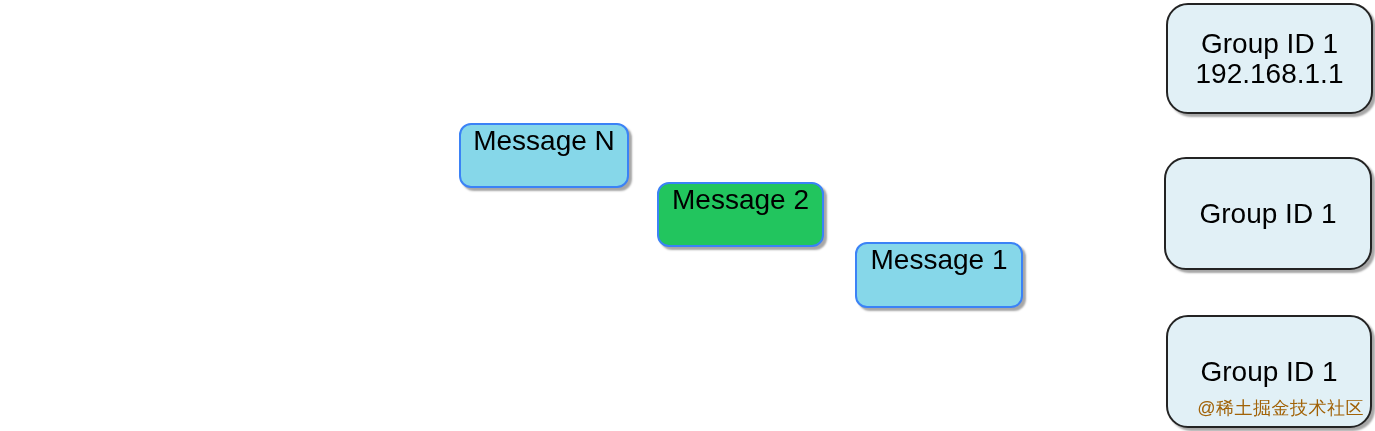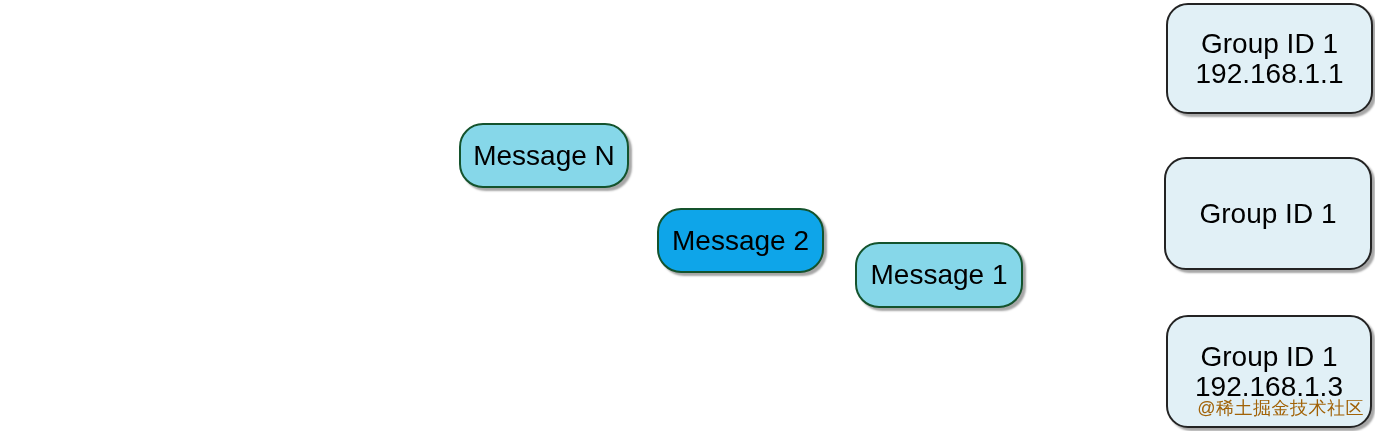--- a/index.html
+++ b/index.html
@@ -40,24 +40,24 @@
     justify-content: center;
     font-size: 38px;
     line-height: 1.1;
     white-space: nowrap;
   }
 
   
   .msg {
     position: absolute;
     box-sizing: border-box;
-    border: 2px solid #14532d;
-    border-radius: 24px;
+    border: 2px solid #3b82f6;
+    border-radius: 12px;
     display: flex;
-    align-items: center;
+    align-items: flex-start;
     justify-content: center;
     font-size: 28px;
     white-space: nowrap;
     box-shadow: 3px 3px 2px rgba(0,0,0,0.35);
   }
   .msg-n { left: 459px; top: 123px; width: 170px; height: 65px; }
   .msg-2 { left: 657px; top: 182px; width: 167px; height: 65px; }
   .msg-1 { left: 855px; top: 242px; width: 168px; height: 66px; }
 
   
@@ -100,37 +100,36 @@
 </head>
 <body>
 
 <div class="canvas">
 
 
   <div class="msg msg-n" style="background-color: rgb(134, 215, 233);">
     <span>Message N</span>
   </div>
 
-  <div class="msg msg-2" style="background-color: #0ea5e9; margin-top: 26px;">
+  <div class="msg msg-2" style="background-color: #22c55e;">
     <span>Message 2</span>
   </div>
 
   <div class="msg msg-1" style="background-color: rgb(134, 215, 233);">
     <span>Message 1</span>
   </div>
 
   <div class="group group-1" style="background-color: rgb(225, 240, 246);">
     <div>Group ID 1</div>
     <div>192.168.1.1</div>
   </div>
 
   <div class="group group-2" style="background-color: rgb(225, 240, 246);">
     <div>Group ID 1</div>
   </div>
 
   <div class="group group-3" style="background-color: rgb(225, 240, 246);">
     <div>Group ID 1</div>
-    <div>192.168.1.3</div>
   </div>
 
   <div class="watermark">@稀土掘金技术社区</div>
 
 </div>
 
 </body></html>

